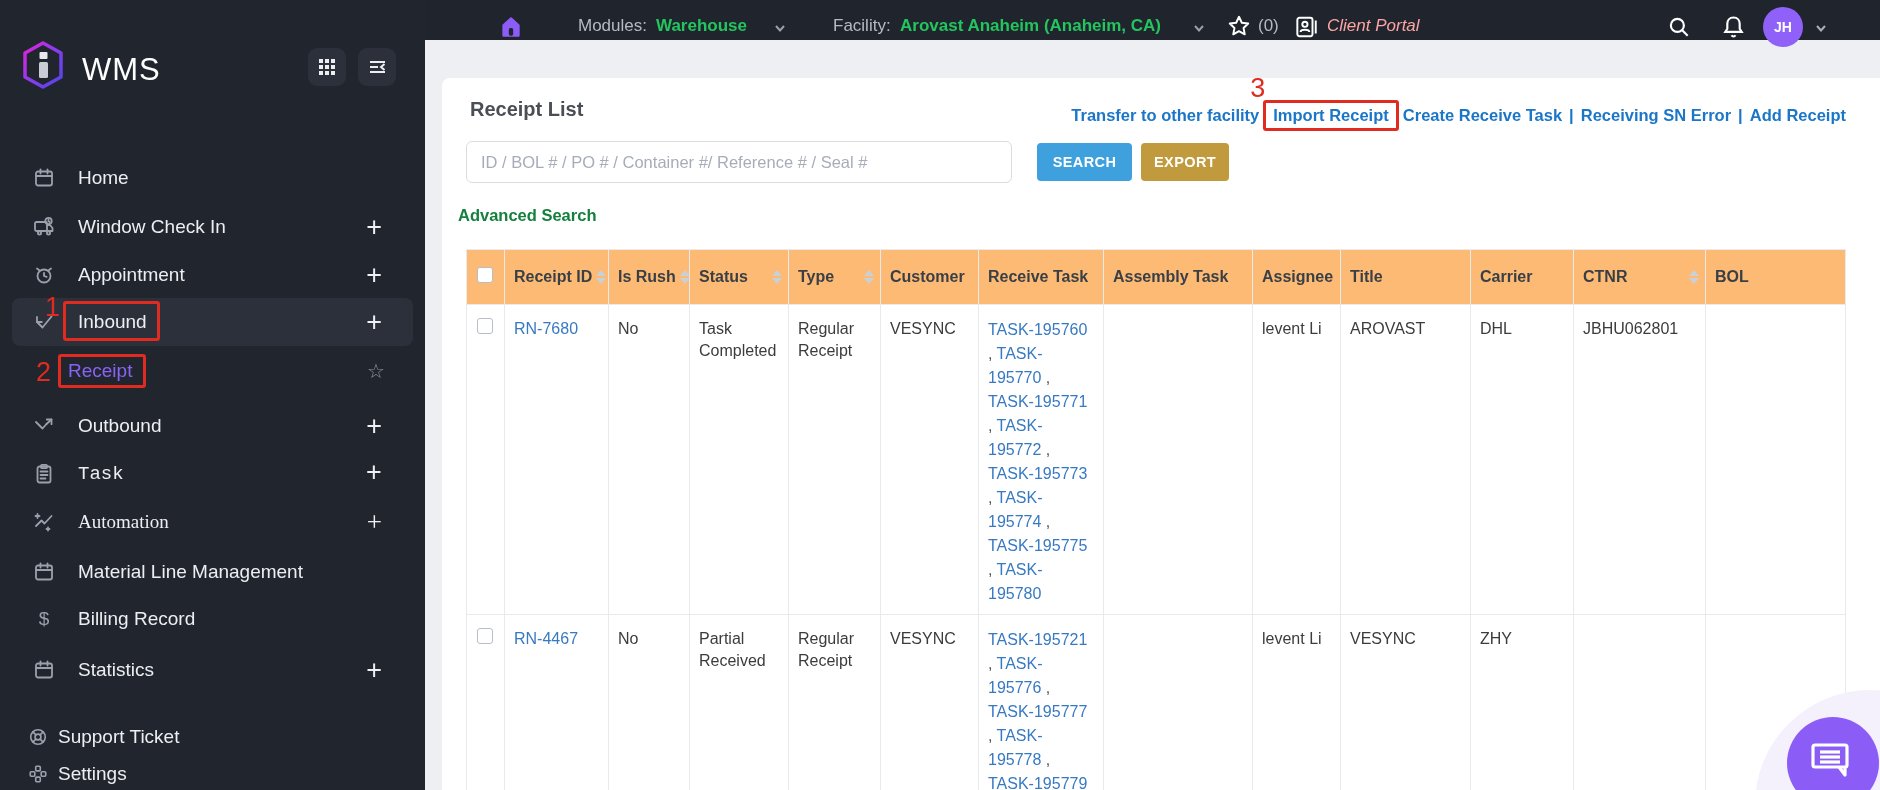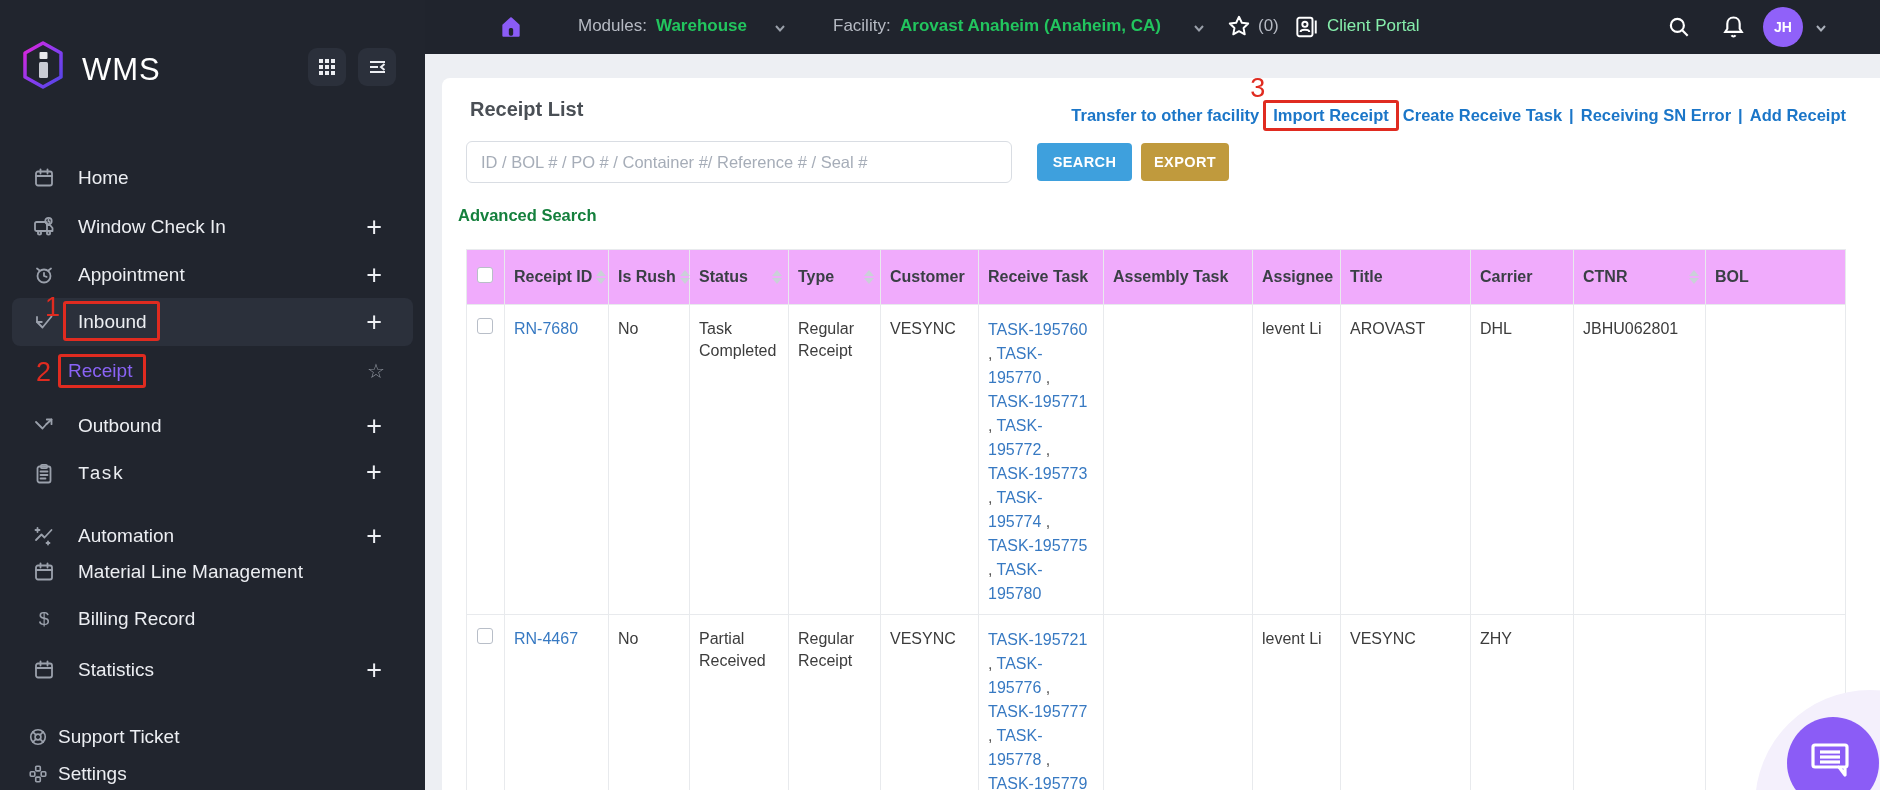--- a/index.html
+++ b/index.html
@@ -1,24 +1,24 @@
 <!DOCTYPE html>
 <html><head>
 <meta charset="utf-8">
 <style>
   * { margin:0; padding:0; box-sizing:border-box; }
   html,body { width:1880px; height:790px; overflow:hidden; background:#edeff3;
               font-family:"Liberation Sans","DejaVu Sans",sans-serif; }
 
   
-  .topbar { position:absolute; left:0; top:0; width:1880px; height:54px; background:#20242d; z-index:5; }
+  .topbar { position:absolute; left:0; top:0; width:1880px; height:40px; background:#20242d; z-index:5; }
   .topbar .abs { position:absolute; }
   .tb-label { color:#b6bac3; font-size:17px; }
   .tb-value { color:#22c55e; font-size:17px; font-weight:bold; }
-  .tb-white { color:#86efac; font-size:17px; }
+  .tb-white { color:#fca5a5; font-size:17px;font-style:italic; }
   .caret { width:14px; height:14px; }
   .lang-btn { position:absolute; left:1473px; top:8px; width:164px; height:38px; background:#2d3340;
               border-radius:4px; color:#f2f3f5; font-size:14.5px; font-weight:bold;
               display:flex; align-items:center; justify-content:center; gap:38px; cursor:pointer; }
   .avatar { position:absolute; left:1763px; top:7px; width:40px; height:40px; border-radius:50%;
             background:#9061f9; color:#ffffff; font-size:14px; font-weight:bold;
             display:flex; align-items:center; justify-content:center; }
 
   
   .sidebar { position:absolute; left:0; top:0; width:425px; height:790px; background:#21252e; z-index:6; }
@@ -62,21 +62,21 @@
          font-size:14.5px; font-weight:bold; letter-spacing:.4px; cursor:pointer;
          font-family:"Liberation Sans",sans-serif; }
   .btn.search { left:595px; width:95px; background:#3ea0dd; }
   .btn.export { left:699px; width:88px; background:#c09a3d; }
   .adv-search { position:absolute; left:16px; top:128px; font-size:16.5px; font-weight:bold; color:#15803d; cursor:pointer; }
 
   
   .tbl-wrap { position:absolute; left:24px; top:171px; width:1379px; }
   table { border-collapse:collapse; table-layout:fixed; width:1379px; font-size:16px; color:#3c3c3c; }
   th,td { border:1px solid #e8eaed; vertical-align:top; text-align:left; }
-  th { height:55px; vertical-align:middle; background:#f0abfc; font-size:16px; font-weight:bold;
+  th { height:55px; vertical-align:middle; background:#fdba74; font-size:16px; font-weight:bold;
        color:#3a3f45; padding:0 6px 0 9px; white-space:nowrap; }
   td { padding:13px 6px 8px 9px; line-height:22px; }
   .th-flex { display:flex; align-items:center; }
   .sorter { margin-left:auto; display:inline-flex; flex-direction:column; gap:2px; padding-left:4px; }
   .sorter i { display:block; width:0; height:0; border-left:5px solid transparent; border-right:5px solid transparent; }
   .sorter .up { border-bottom:6px solid #cad0d8; }
   .sorter .dn { border-top:6px solid #cad0d8; }
   .cbx { display:inline-block; width:16px; height:16px; border:1.5px solid #b8bec8; border-radius:3px;
          background:#fff; cursor:pointer; }
   td.cbx-cell, th.cbx-cell { padding-left:10px; }
@@ -245,21 +245,21 @@
         <span class="ico"><svg viewBox="0 0 22 22" width="22" height="22" fill="none" stroke="#9ba1ac" stroke-width="1.8" stroke-linecap="round" stroke-linejoin="round">
             <rect x="4.5" y="3.5" width="13" height="16" rx="2"></rect>
             <rect x="8" y="1.8" width="6" height="3.4" rx="1"></rect>
             <line x1="7.5" y1="8.5" x2="14.5" y2="8.5"></line>
             <line x1="7.5" y1="12" x2="14.5" y2="12"></line>
             <line x1="7.5" y1="15.5" x2="12.5" y2="15.5"></line>
           </svg></span>
         <span class="lbl">Task</span>
         <span class="plus">+</span>
       </div>
-      <div class="side-item" style="top: 512px;">
+      <div class="side-item" style="top: 498px; font-family: Liberation Serif, serif;">
         <span class="ico"><svg viewBox="0 0 22 22" width="22" height="22" fill="none" stroke="#9ba1ac" stroke-width="1.8" stroke-linecap="round" stroke-linejoin="round">
             <polyline points="3,15 8.5,9.5 11.5,12.5 18.5,5"></polyline>
             <line x1="4.5" y1="3" x2="4.5" y2="7"></line>
             <line x1="2.5" y1="5" x2="6.5" y2="5"></line>
             <line x1="15" y1="16.5" x2="15" y2="19.5"></line>
             <line x1="13.5" y1="18" x2="16.5" y2="18"></line>
           </svg></span>
         <span class="lbl">Automation</span>
         <span class="plus">+</span>
       </div>

